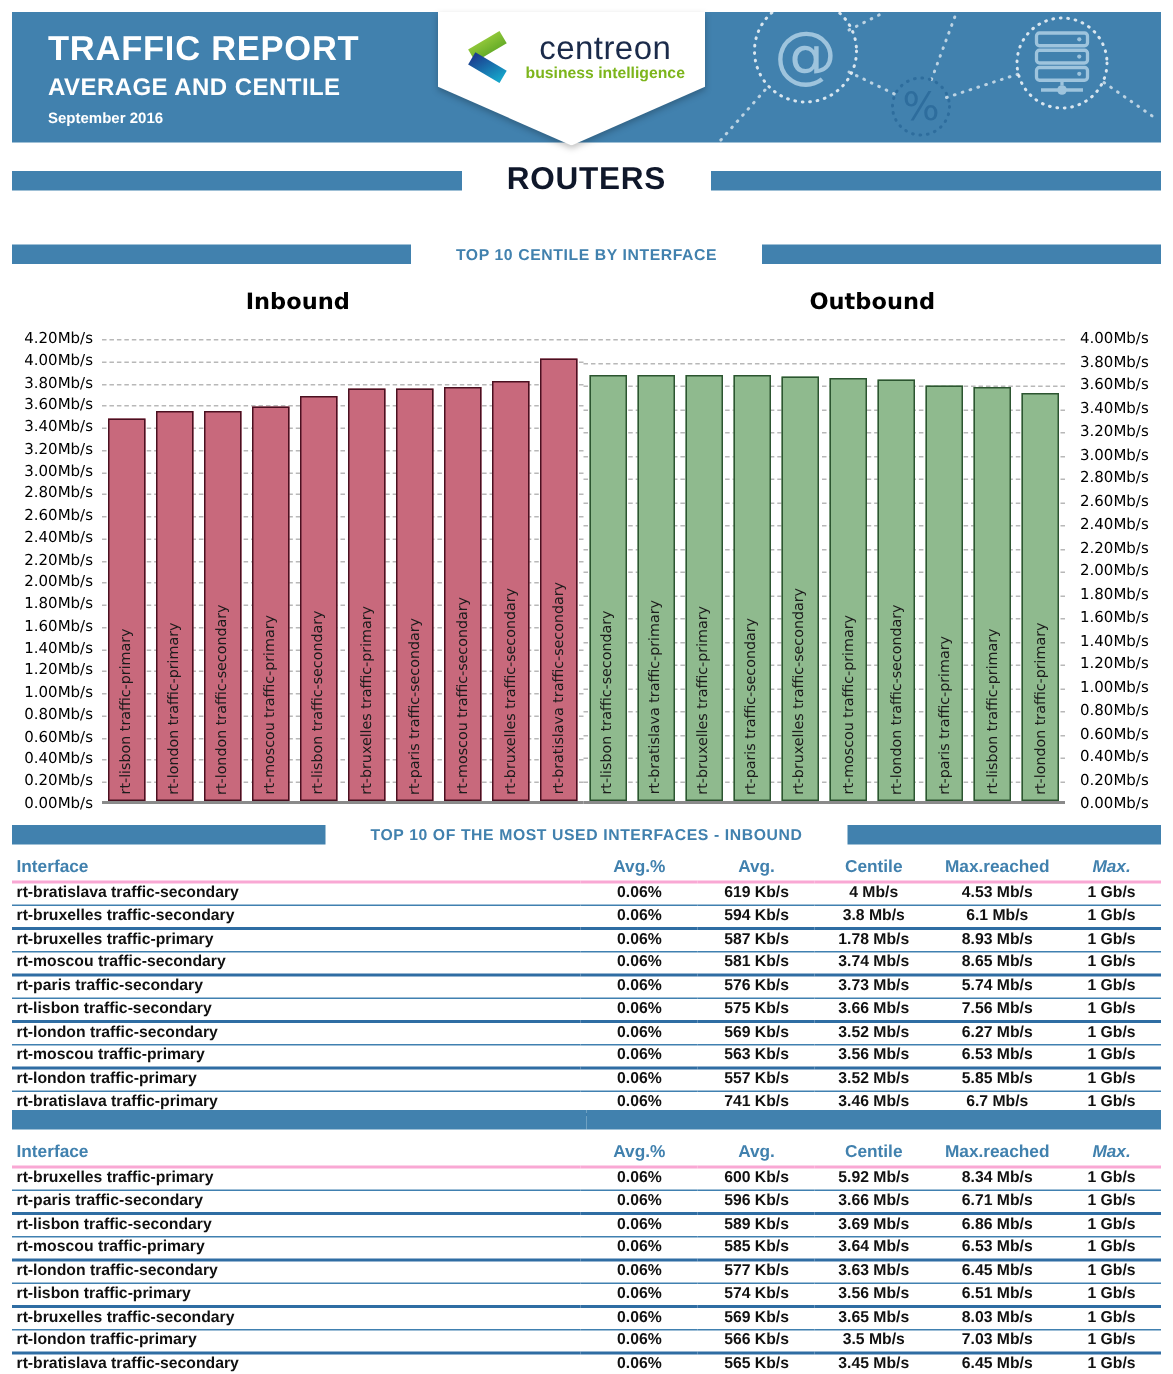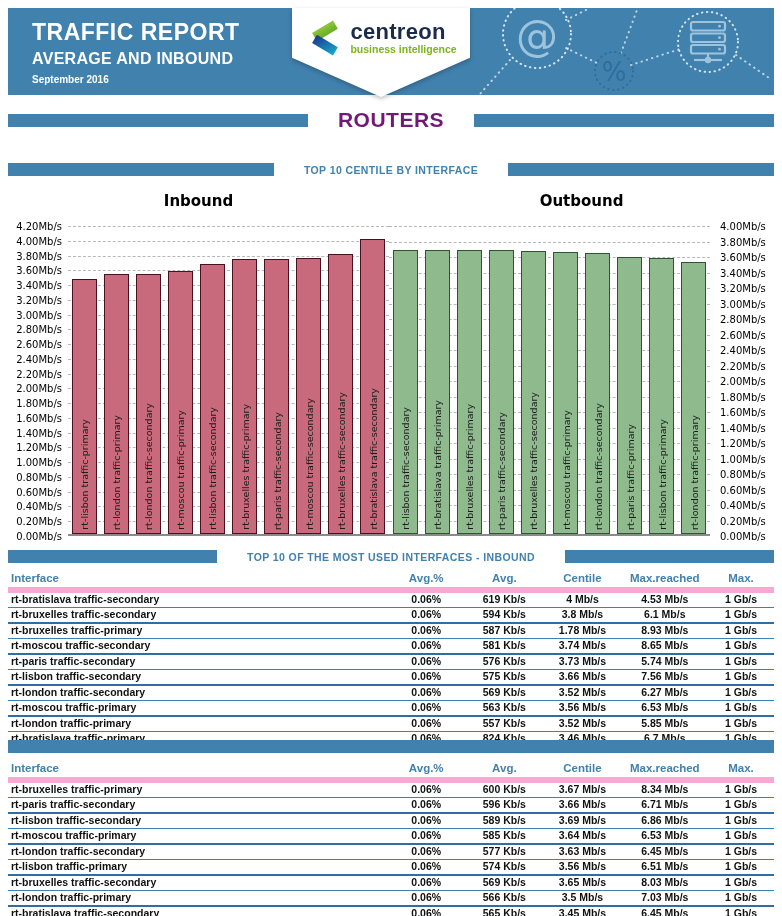--- a/index.html
+++ b/index.html
@@ -15,29 +15,29 @@
   .h-date  { font-size:10px; font-weight:bold; margin-top:6px; }
   .decor   { position:absolute; right:0; top:0; width:300px; height:87px; }
 
   .ribbon-wrap { position:absolute; left:284px; top:0; width:178px; height:89px;
                  filter:drop-shadow(0 2px 2px rgba(0,0,0,.25)); }
   .ribbon { width:100%; height:100%; background:#fff;
             clip-path:polygon(0 0,100% 0,100% 56%,50% 100%,0 56%);
             display:flex; justify-content:center; align-items:flex-start; padding-top:11px; }
   .logo-row { display:flex; align-items:center; gap:7px; }
   .logo-texts { display:flex; flex-direction:column; }
-  .logo-name { font-size:22px; font-weight:bold; color:#1b2b4a; line-height:20px; letter-spacing:.3px; }
+  .logo-name { font-size:22px; font-weight:normal; color:#1b2b4a; line-height:20px; letter-spacing:.3px;text-align:center; }
   .logo-tag  { font-size:10.5px; font-weight:bold; color:#7db51c; margin-top:1px; }
 
   
   .sec-row { position:absolute; left:8px; width:766px; display:flex; align-items:center; }
   .sec-bar { flex:1; height:13px; background:#4181ae; }
   .sec-text { margin:0 30px; color:#4181ae; font-weight:bold; white-space:nowrap; }
   #sec-routers { top:108px; }
-  #sec-routers .sec-text { font-size:21px; letter-spacing:.5px; color:#701a75; }
+  #sec-routers .sec-text { font-size:21px; letter-spacing:.5px; color:#0f172a; }
   .sec-small .sec-text { font-size:10.5px; letter-spacing:.4px; }
   #sec-centile { top:163px; }
   .subtitle { position:absolute; top:138px; left:0; width:782px; text-align:center;
               color:#4181ae; font-size:11px; font-weight:bold; }
 
   
   .charts { position:absolute; top:184px; left:8px; width:766px; height:360px;
             font-family:"DejaVu Sans", sans-serif; }
   .chart-title { position:absolute; top:8px; text-align:center; font-size:15px; font-weight:bold; color:#000; }
   #ct-0 { left:0; width:381px; }
@@ -61,34 +61,34 @@
   .tbl-section { position:absolute; left:8px; width:766px; }
   #tsec-0 { top:550px; }
   #tsec-1 { top:740px; }
   .tbl-section .sec-row { position:static; width:100%; }
   table { width:100%; border-collapse:collapse; margin-top:7px; }
   th { font-size:11.5px; font-weight:bold; color:#4181ae; text-align:center; padding:2px 0 3px; }
   td { font-size:10.5px; font-weight:bold; color:#101010; text-align:center;
        padding:1px 0 2px; line-height:11px; }
   th:first-child, td:first-child { text-align:left; padding-left:3px; }
   th:nth-child(1){ width:49.5%; } th:nth-child(2){ width:10.2%; } th:nth-child(3){ width:10.2%; }
-  th:nth-child(4){ width:10.2%; } th:nth-child(5){ width:11.3%; } th:nth-child(6){ width:8.6%; }
-  thead tr { border-bottom:6px solid #f9a8d4; }
+  th:nth-child(4){ width:10.2%; } th:nth-child(5){ width:11.3%; } th:nth-child(6){ width:8.6%;font-style:italic; }
+  thead tr { border-bottom:2px solid #f9a8d4; }
   tbody tr { border-bottom:1px solid #4080b0; }
   tbody tr:nth-child(even) { border-bottom:2px solid #2f6da3; }
 </style>
 </head>
 <body>
 
 <div class="page">
 
   <div class="header">
     <div class="h-titles">
       <div class="h-title">TRAFFIC REPORT</div>
-      <div class="h-sub">AVERAGE AND INBOUND</div>
+      <div class="h-sub">AVERAGE AND CENTILE</div>
       <div class="h-date">September 2016</div>
     </div>
 
     <svg class="decor" viewBox="0 0 300 87">
       <g stroke="rgba(255,255,255,0.65)" stroke-width="2" stroke-linecap="round" stroke-dasharray="0.5 5" fill="none">
         <path d="M36 52 L6 86"></path>
         <path d="M92 40 L123 55"></path>
         <path d="M147 45 L163 2"></path>
         <path d="M157 57 L206 41"></path>
         <path d="M262 47 L298 72"></path>
@@ -400,21 +400,21 @@
             <td>rt-london traffic-primary</td>
             <td>0.06%</td>
             <td>557 Kb/s</td>
             <td>3.52 Mb/s</td>
             <td>5.85 Mb/s</td>
             <td>1 Gb/s</td>
           </tr>
           <tr>
             <td>rt-bratislava traffic-primary</td>
             <td>0.06%</td>
-            <td>824 Kb/s</td>
+            <td>741 Kb/s</td>
             <td>3.46 Mb/s</td>
             <td>6.7 Mb/s</td>
             <td>1 Gb/s</td>
           </tr>
         </tbody>
       </table>
   </div>
 
   <div class="tbl-section" id="tsec-1">
     <div class="sec-row sec-small">
@@ -430,21 +430,21 @@
             <th>Centile</th>
             <th>Max.reached</th>
             <th>Max.</th>
           </tr>
         </thead>
         <tbody>
           <tr>
             <td>rt-bruxelles traffic-primary</td>
             <td>0.06%</td>
             <td>600 Kb/s</td>
-            <td>3.67 Mb/s</td>
+            <td>5.92 Mb/s</td>
             <td>8.34 Mb/s</td>
             <td>1 Gb/s</td>
           </tr>
           <tr>
             <td>rt-paris traffic-secondary</td>
             <td>0.06%</td>
             <td>596 Kb/s</td>
             <td>3.66 Mb/s</td>
             <td>6.71 Mb/s</td>
             <td>1 Gb/s</td>

